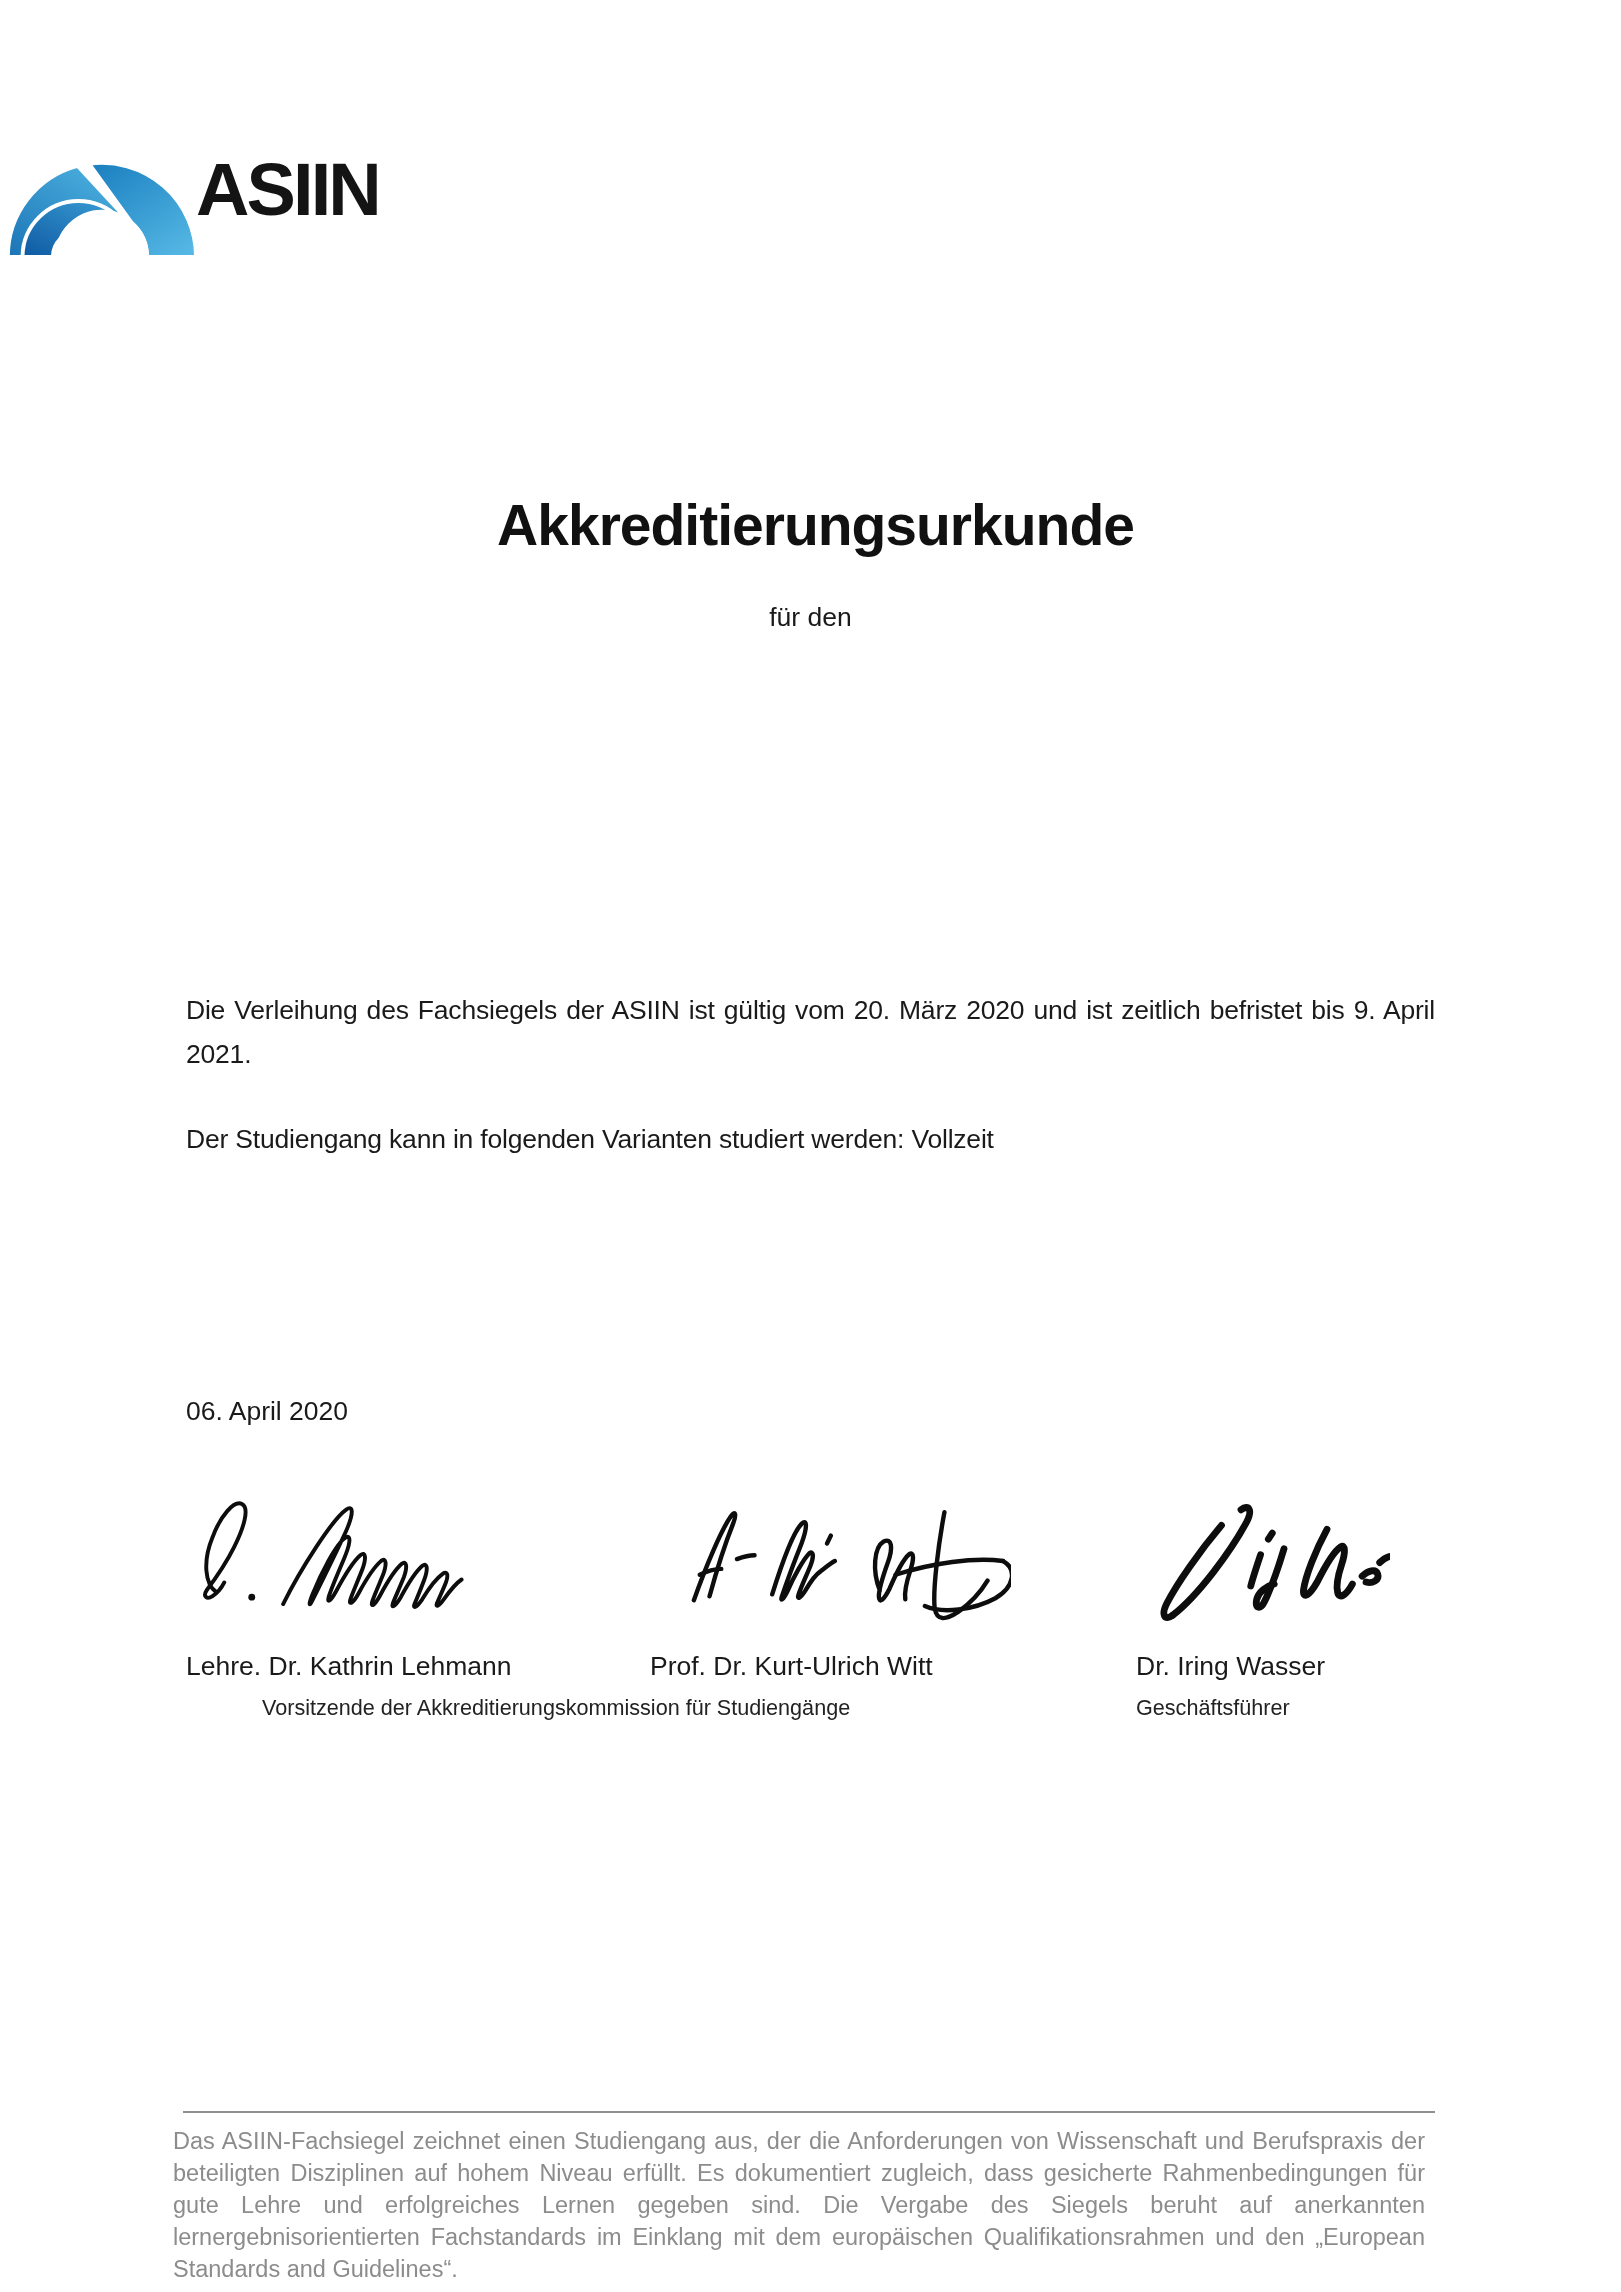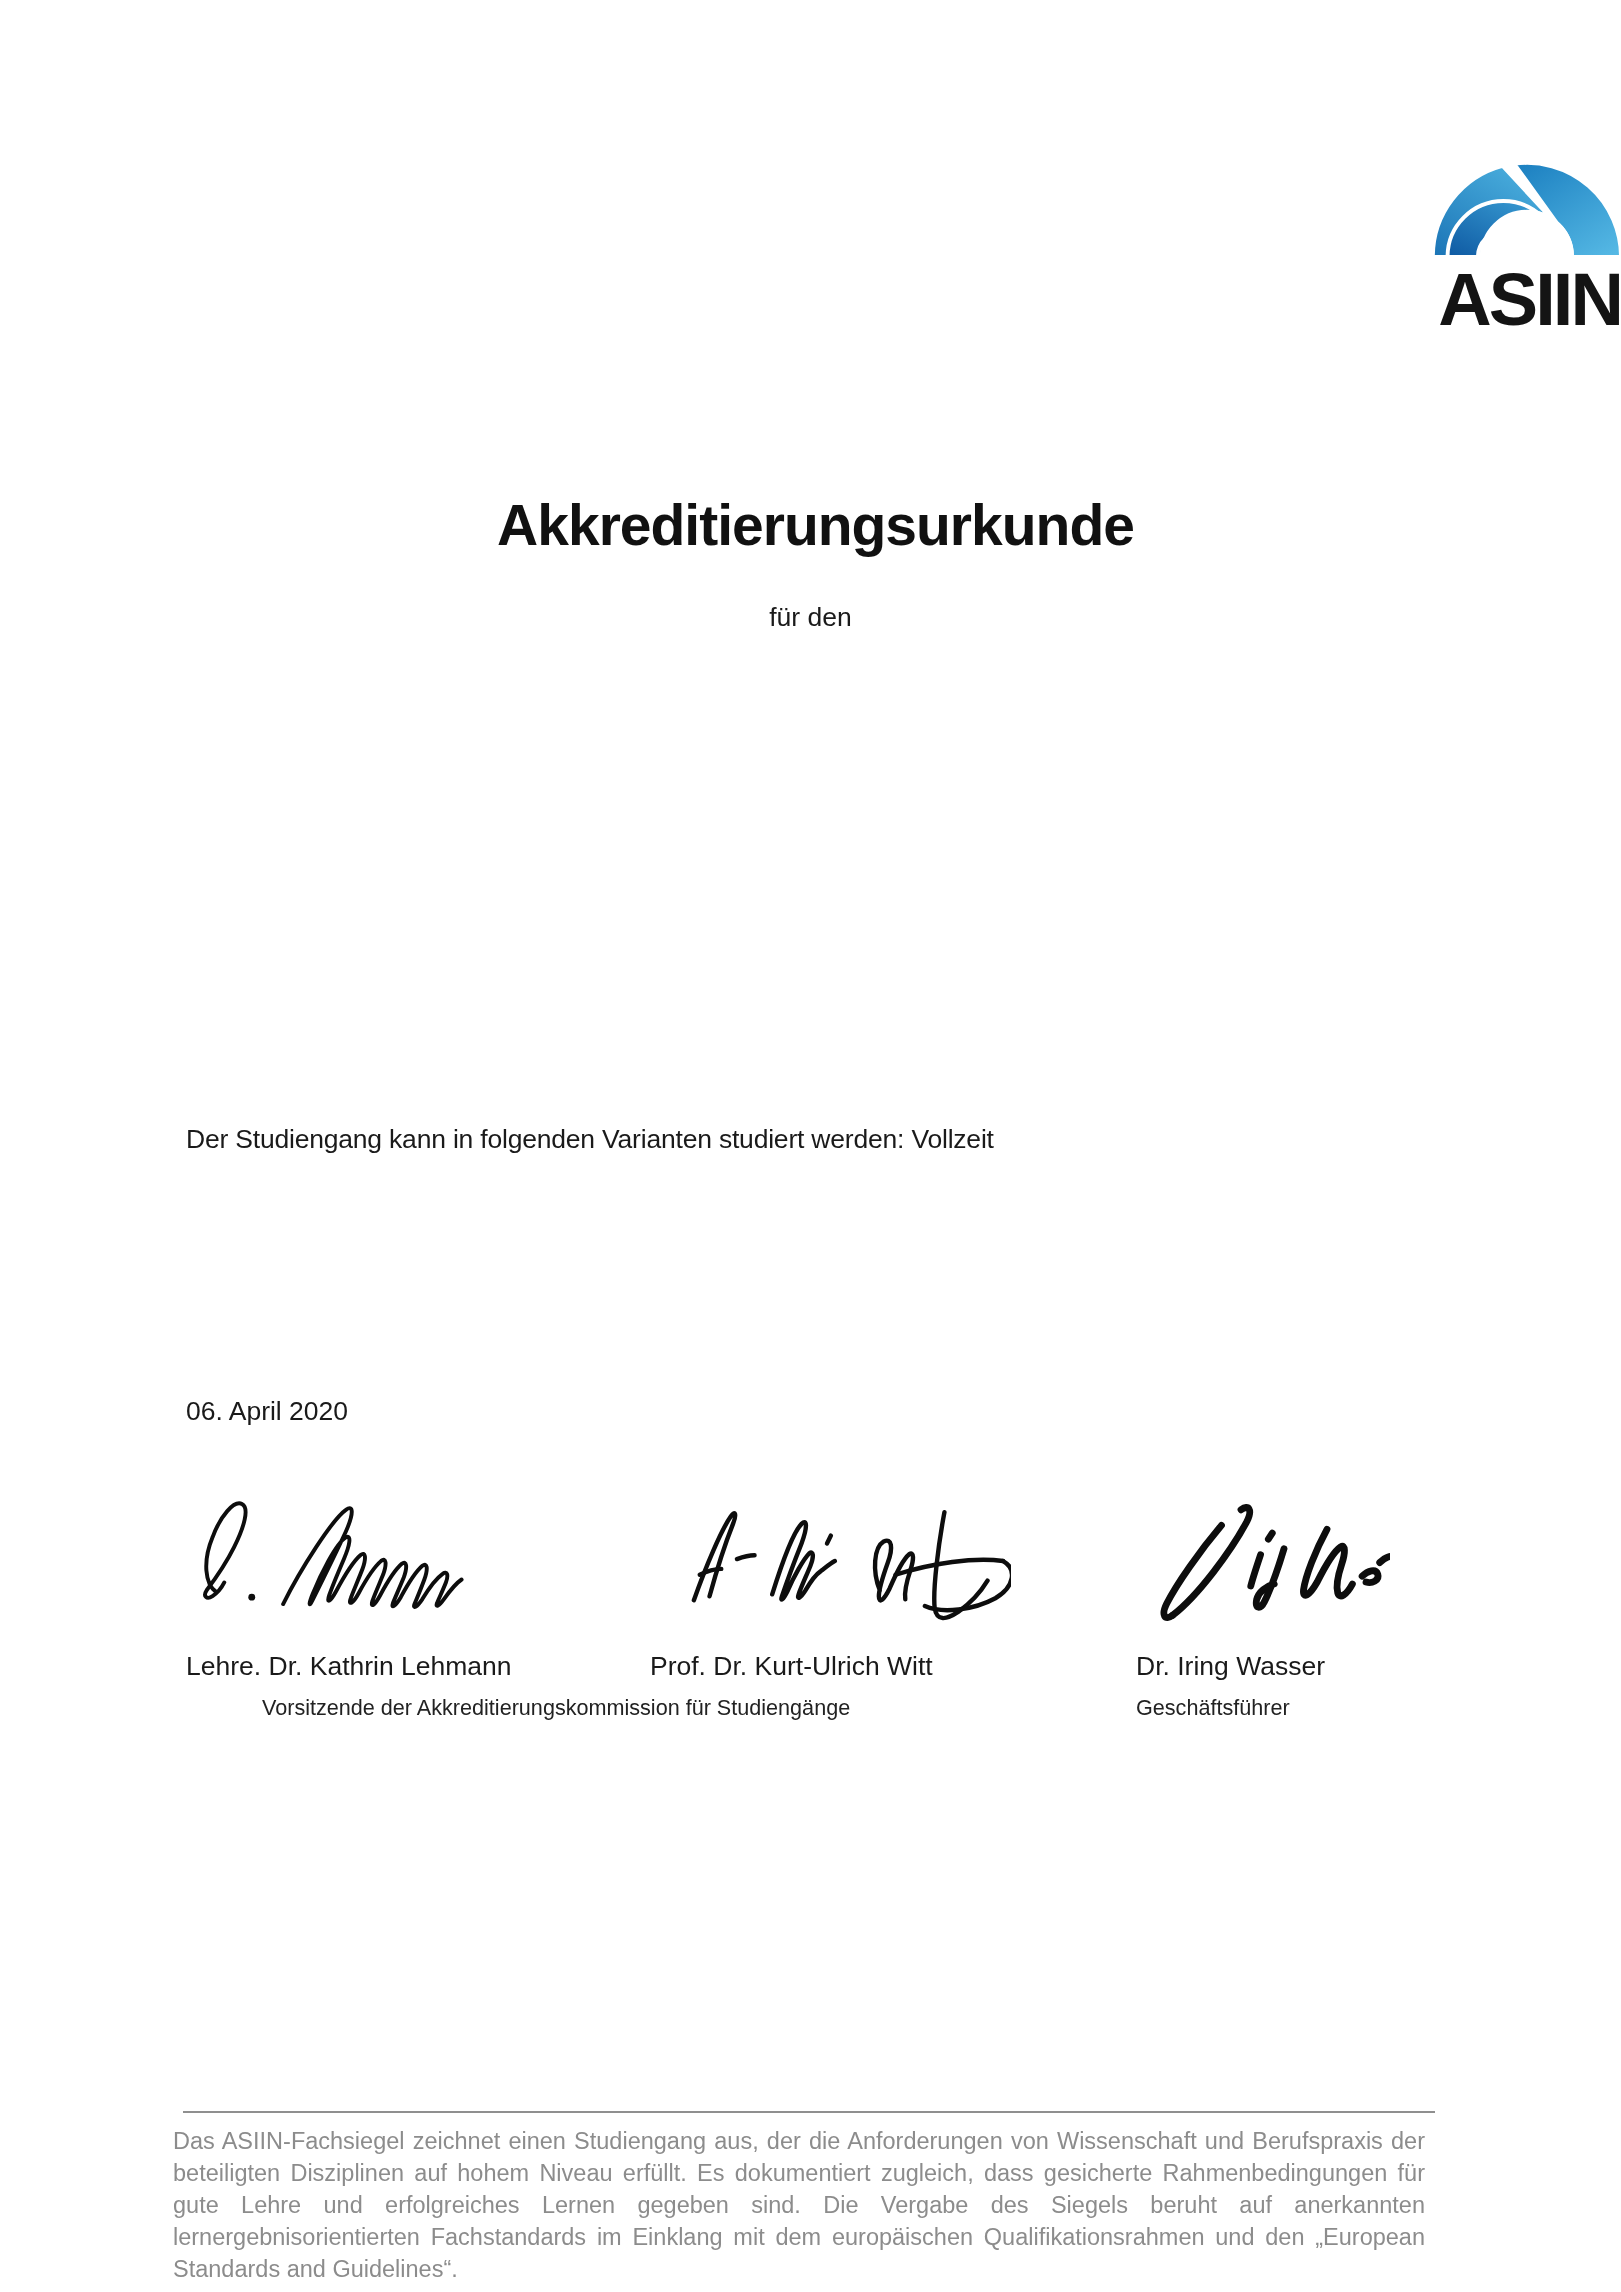--- a/index.html
+++ b/index.html
@@ -7,21 +7,21 @@
     position:relative;
     width:1621px;height:2293px;
     background:#ffffff;
     margin:0 auto;
     font-family:"Liberation Sans", sans-serif;
     color:#1a1a1a;
     overflow:hidden;
   }
   .abs{position:absolute;}
   
-  .logo{left:0;right:0;top:147px;display:flex;flex-direction:column;align-items:flex-end;}
+  .logo{left:0;right:0;top:147px;display:flex;flex-direction:row;align-items:flex-start;}
   .brand{
     font-size:74px;font-weight:700;letter-spacing:-2.9px;color:#141414;
     margin-top:5.9px;line-height:1;
   }
   
   .title{
     left:10px;right:0;top:492px;text-align:center;
     font-size:57px;font-weight:700;letter-spacing:-1px;color:#111;
   }
   .fuer-den{left:0;right:0;top:602px;text-align:center;font-size:26.5px;}
@@ -79,20 +79,21 @@
 
       <path d="M58,112 A46,46 0 0 1 150,112 Z" fill="#ffffff" stroke="#ffffff" stroke-width="4"></path>
     </svg>
     <div class="brand">ASIIN</div>
   </div>
 
   <div class="abs title">Akkreditierungsurkunde</div>
   <div class="abs fuer-den">für den</div>
 
 
+  <div class="abs para p1 just">Die Verleihung des Fachsiegels der ASIIN ist gültig vom 20. März 2020 und ist zeitlich befristet bis 9. April 2021.</div>
   <div class="abs para p2">Der Studiengang kann in folgenden Varianten studiert werden: Vollzeit</div>
 
   <div class="abs date">06. April 2020</div>
 
   <svg class="abs" style="left:189px;top:1498px" width="353" height="113" viewBox="0 0 360 115" aria-hidden="true">
     <g class="sig" stroke-width="4">
       <path d="M28,96 C16,88 14,64 24,40 C32,18 46,2 54,6 C62,10 56,30 46,50 C36,70 24,86 18,94 C14,100 18,104 24,100 C30,96 34,90 36,86"></path>
       <circle cx="64" cy="101" r="3.5" fill="#0d0d0d" stroke="none"></circle>
       <path d="M96,108 C114,72 146,22 160,12 C168,6 168,16 160,34 C148,60 134,88 126,104 C122,112 122,108 126,98 C134,78 150,46 160,40 C166,37 164,48 158,62 C152,76 146,90 143,99 C140,108 144,106 150,95 C158,80 168,64 175,58 C180,54 181,61 177,72 C172,85 167,96 165,102 C162,110 167,108 173,97 C180,84 189,70 196,64 C201,60 202,67 198,78 C193,90 189,99 187,105 C185,112 189,110 195,99 C202,86 210,73 217,67 C222,63 223,70 219,81 C214,93 210,102 208,107 C206,113 210,111 216,101 C223,88 231,75 238,69 C243,65 244,72 240,83 C236,94 232,103 230,108 C228,113 232,112 238,103 C244,93 252,82 259,77 C263,74 265,78 262,86 C258,96 254,104 253,107 C251,112 255,110 260,103 C265,96 272,87 278,83"></path>
     </g>

